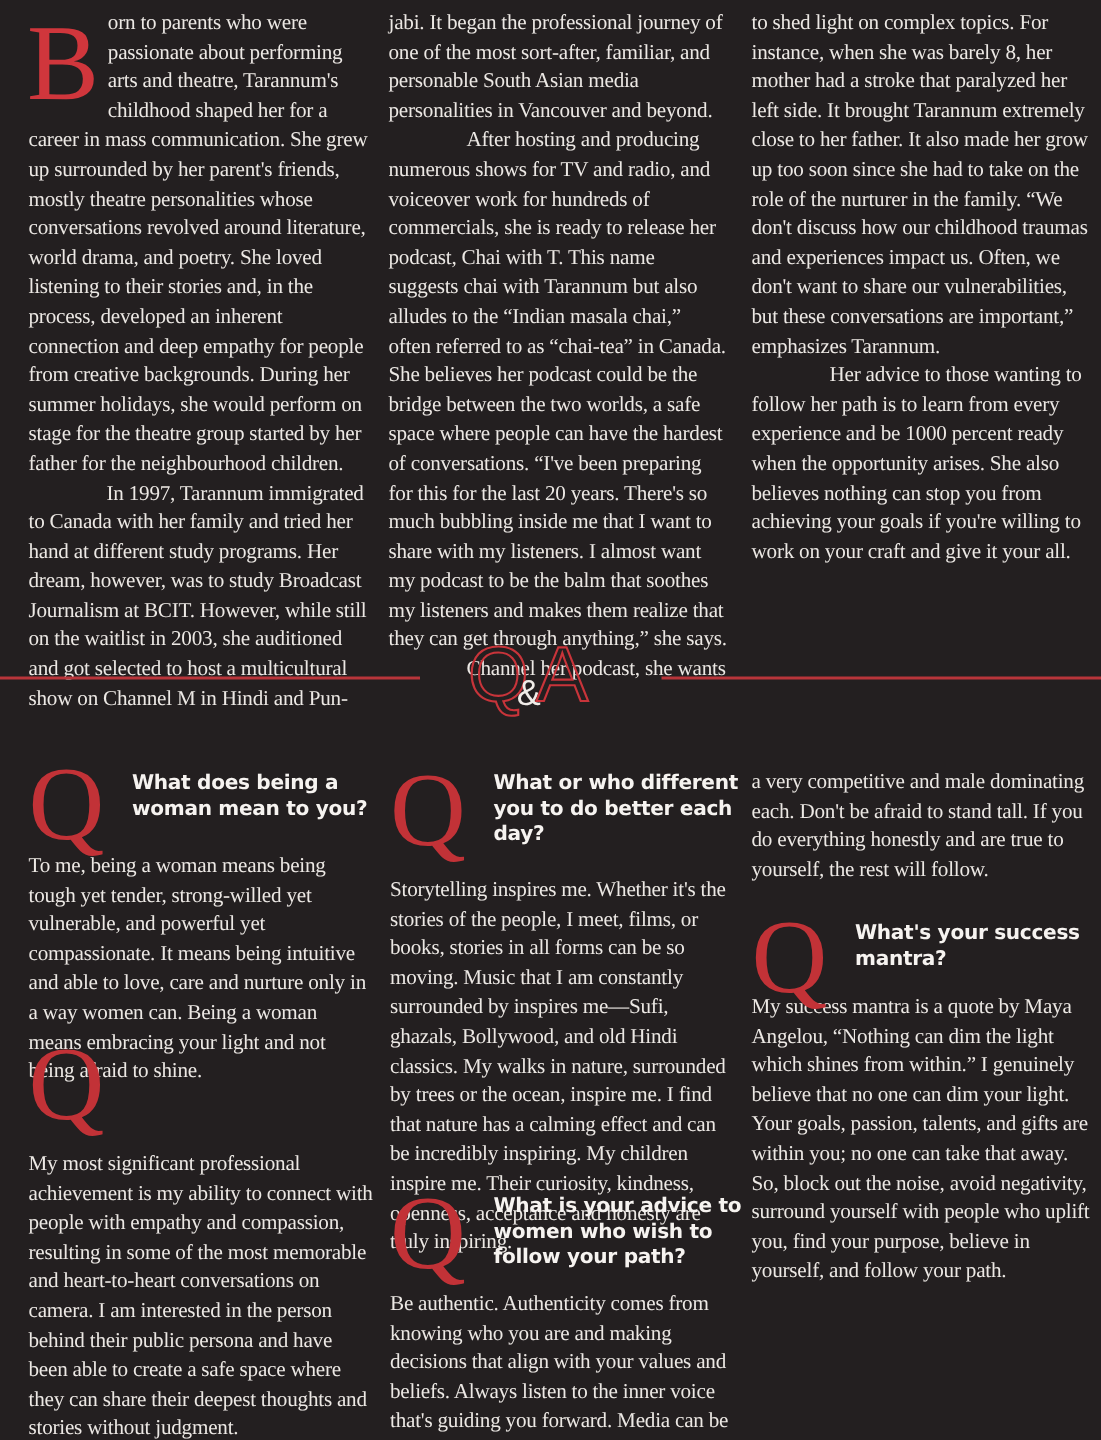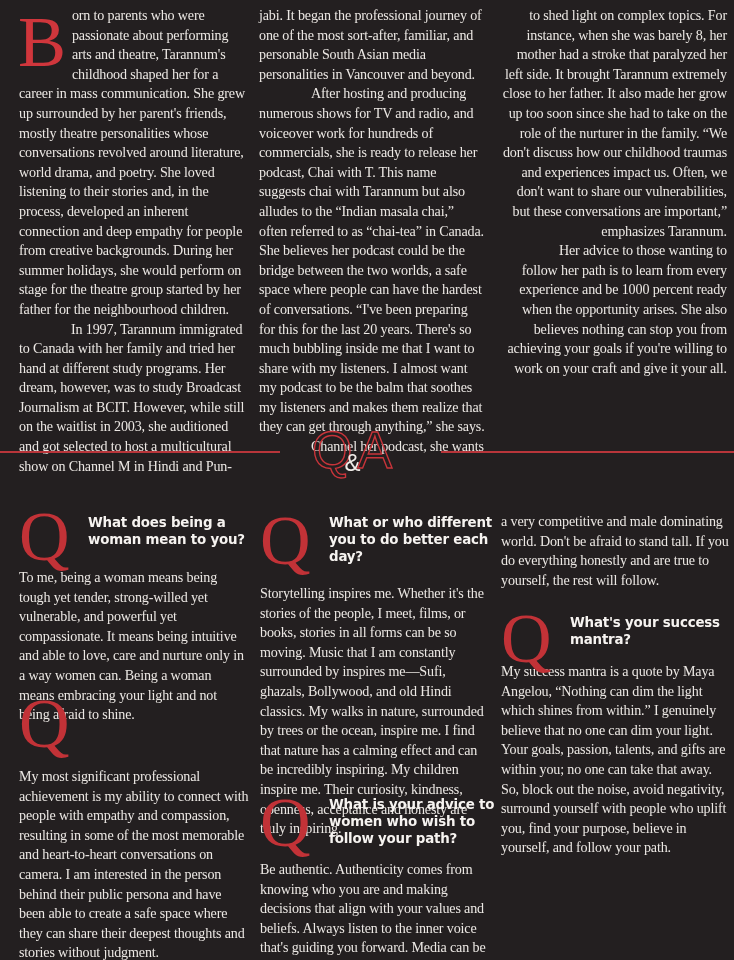--- a/index.html
+++ b/index.html
@@ -18,21 +18,21 @@
       font-size: 14.1px;
       line-height: 19.6px;
       letter-spacing: -0.15px;
     }
     .col p { margin: 0; }
     .indent { text-indent: 52px; }
 
     
     #col1 { left: 19px; top: 6px; width: 226px; }
     #col2 { left: 259px; top: 6px; width: 226px; }
-    #col3 { left: 501px; top: 6px; width: 226px; text-align: right; }
+    #col3 { left: 501px; top: 6px; width: 226px; }
 
     .dropcap {
       float: left;
       font-family: "Liberation Serif", "DejaVu Serif", serif;
       color: #d0363c;
       font-size: 72px;
       line-height: 56px;
       height: 58px;
       margin: 2px 6px 0 -1px;
       padding-top: 6px;
@@ -154,21 +154,21 @@
 
 <div class="qblock" style="left:260px; top:796px;">
   <div class="qhead" style="height:64px;">
     <span class="qmark">Q</span>
     <div class="qtext">What is your advice to women who wish to follow your path?</div>
   </div>
   <p class="answer">Be authentic. Authenticity comes from knowing who you are and making decisions that align with your values and beliefs. Always listen to the inner voice that's guiding you forward. Media can be</p>
 </div>
 
 <div class="qblock" style="left:501px; top:512px;">
-  <p class="answer">a very competitive and male dominating world. Don't be afraid to stand tall. If you do everything honestly and are true to yourself, the rest will follow.</p>
+  <p class="answer">a very competitive and male dominating each. Don't be afraid to stand tall. If you do everything honestly and are true to yourself, the rest will follow.</p>
 </div>
 
 <div class="qblock" style="left:501px; top:612px;">
   <div class="qhead" style="height:50px;">
     <span class="qmark">Q</span>
     <div class="qtext" style="top:2px;">What's your success mantra?</div>
   </div>
   <p class="answer">My success mantra is a quote by Maya Angelou, “Nothing can dim the light which shines from within.” I genuinely believe that no one can dim your light. Your goals, passion, talents, and gifts are within you; no one can take that away. So, block out the noise, avoid negativity, surround yourself with people who uplift you, find your purpose, believe in yourself, and follow your path.</p>
 </div>
 

